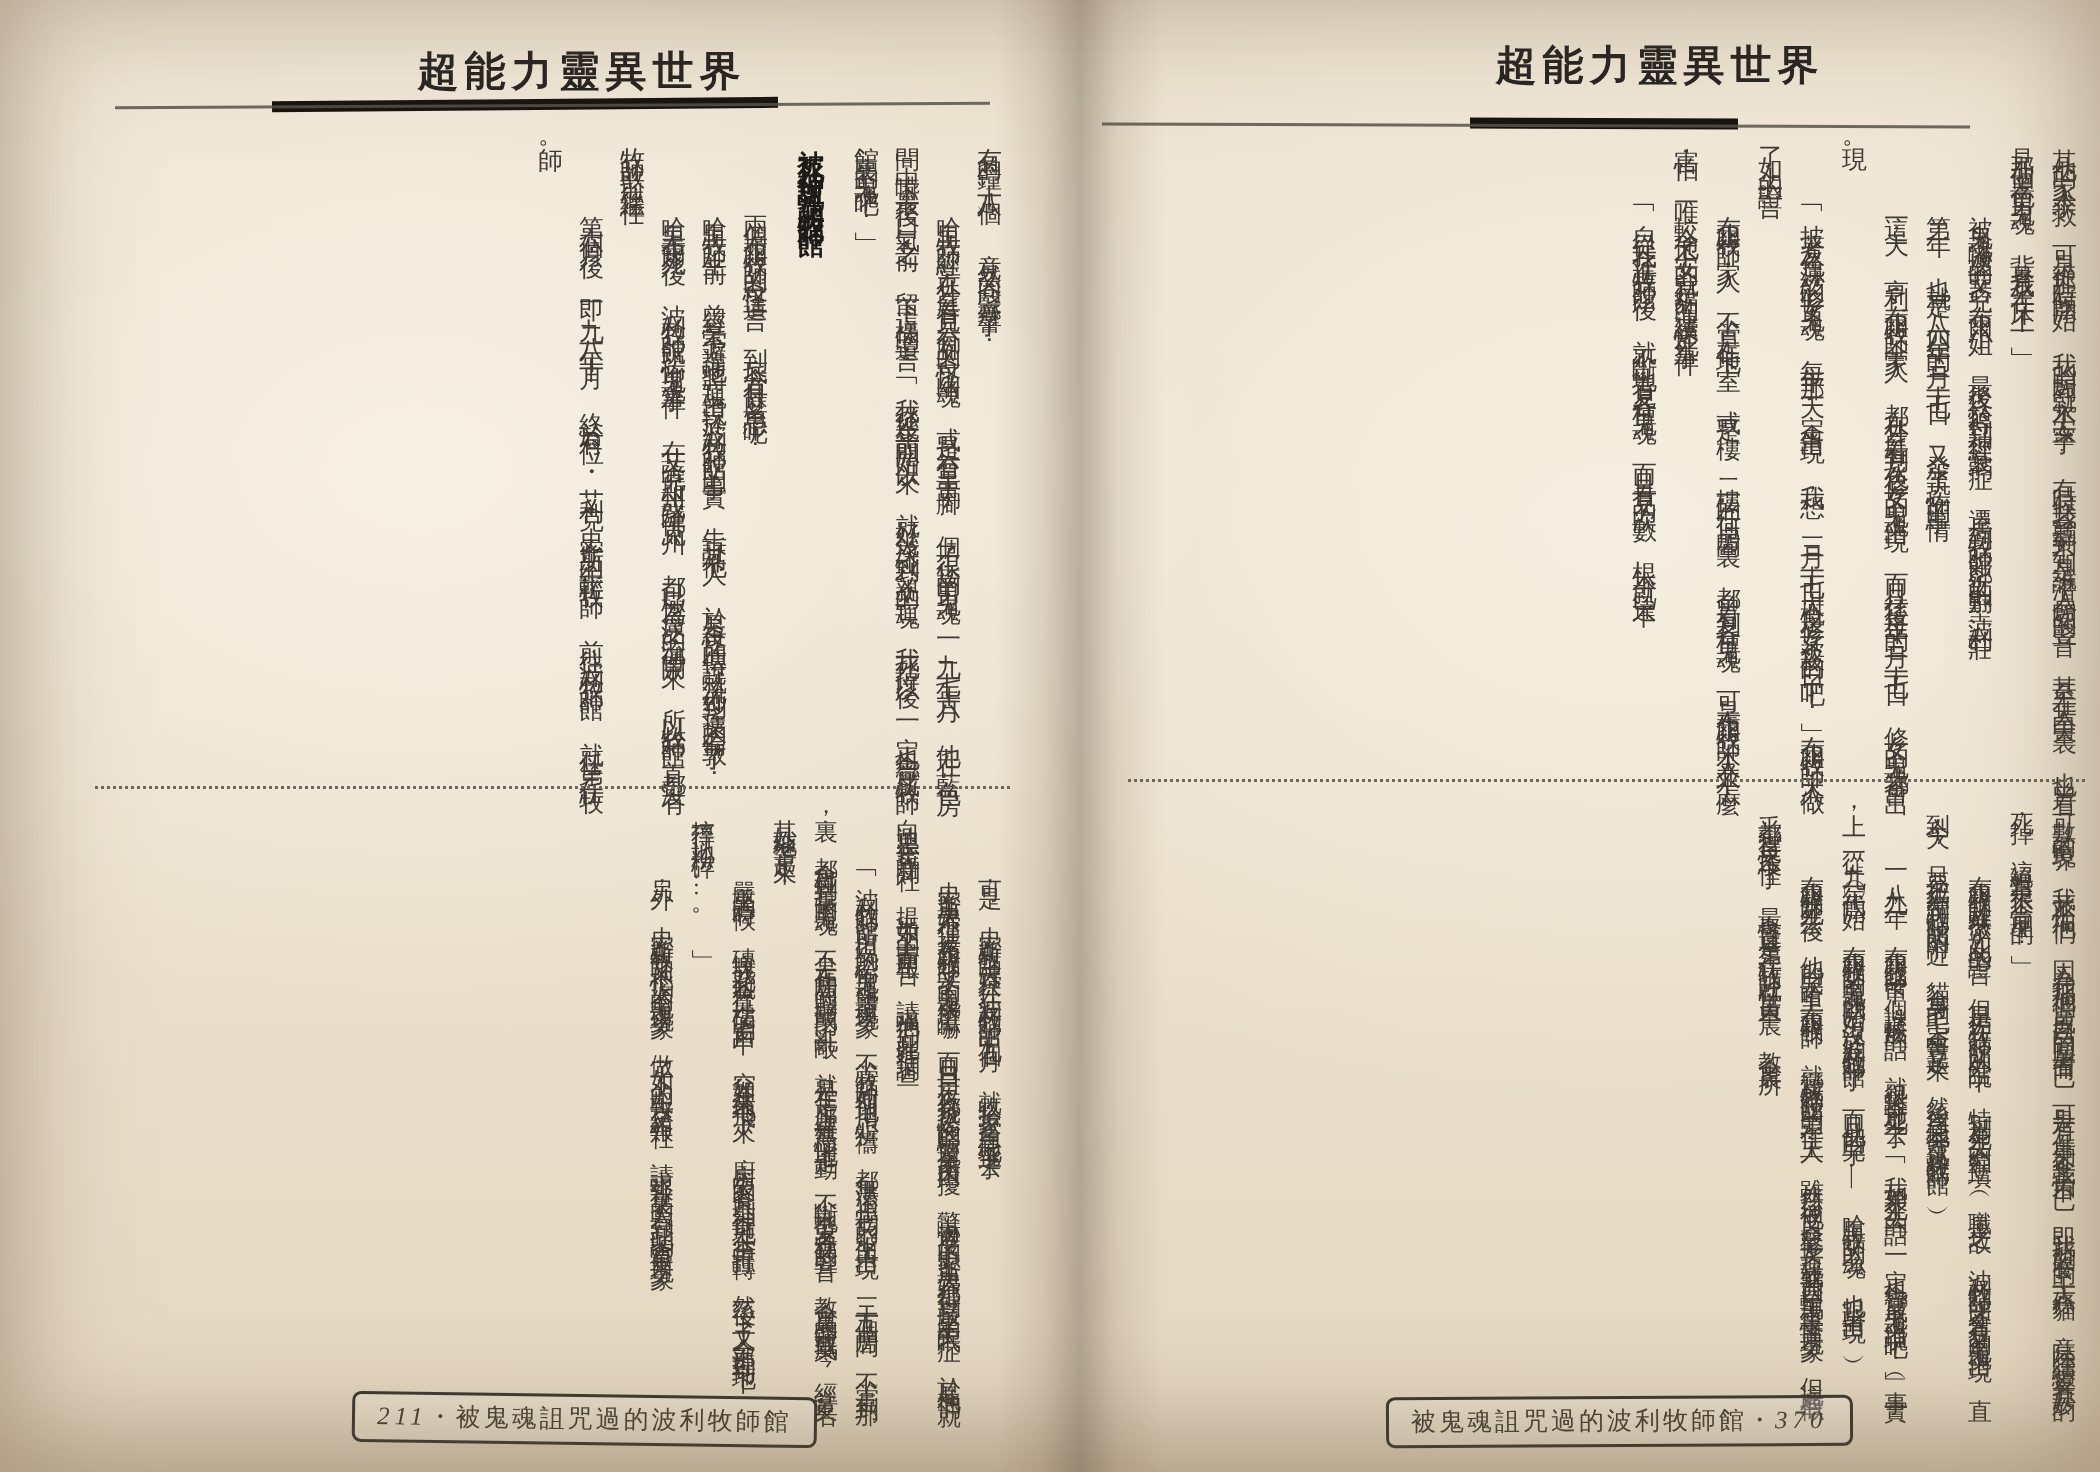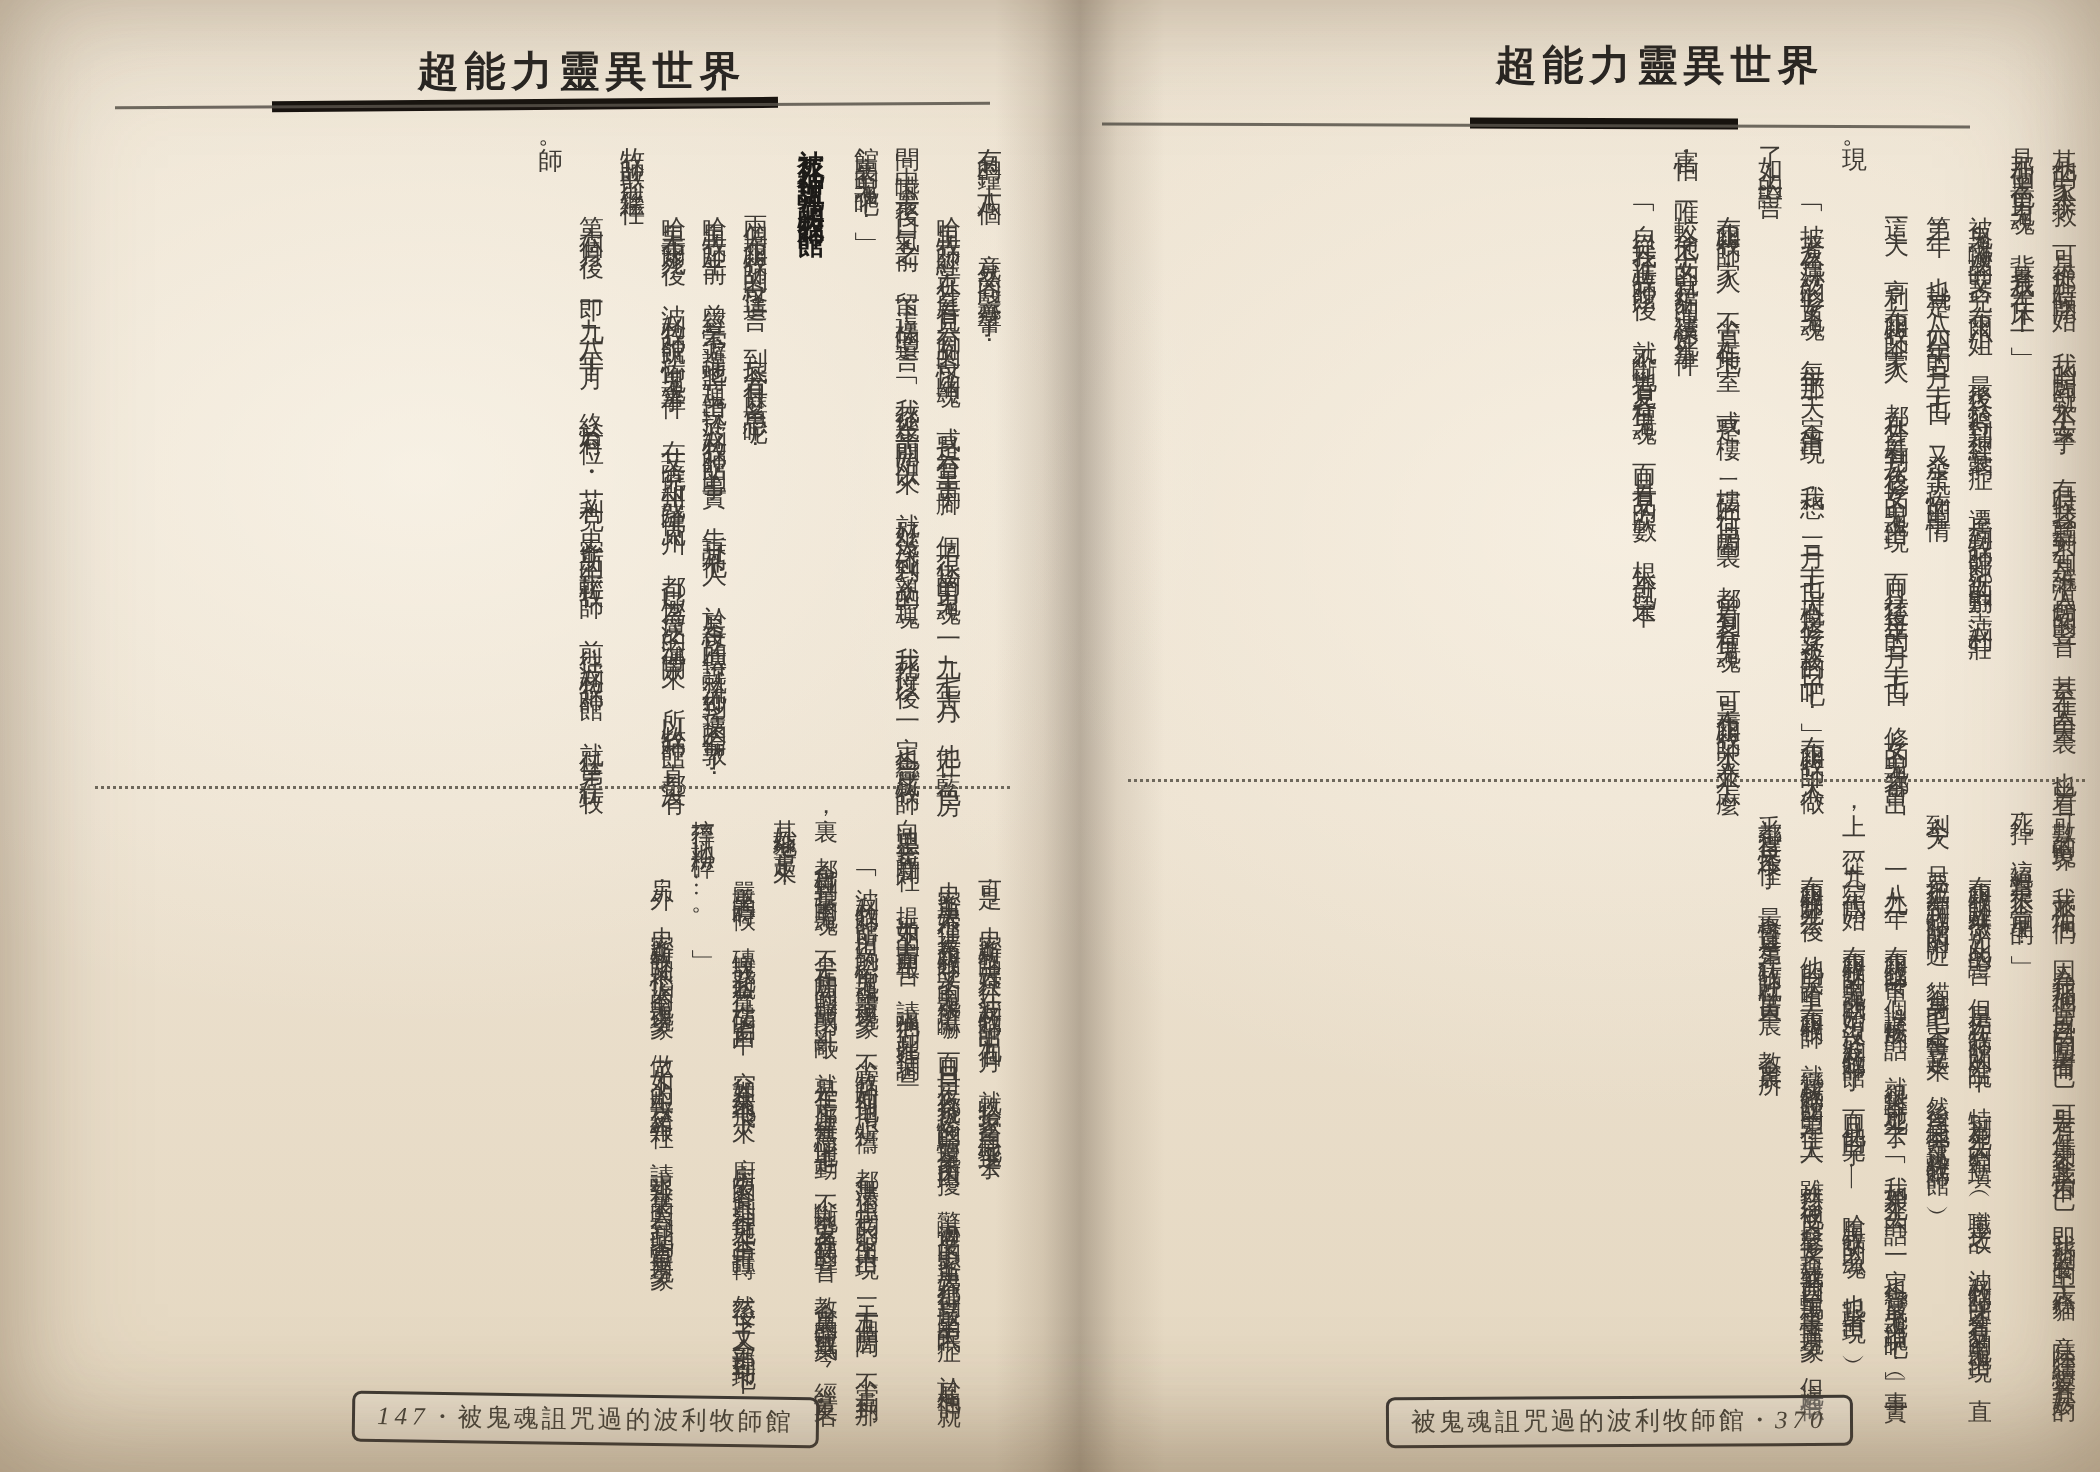--- a/index.html
+++ b/index.html
@@ -95,21 +95,21 @@
 
     <div class="vblock bottom">
       <p>可是，史密斯牧師夫婦只住在波利牧師館中九個月，就收拾家當急急地逃去了。</p>
       <p>史密斯夫婦不僅被布爾牧師父子的鬼魂所驚嚇，而且日日夜夜都被恐怖的騷靈現象所困擾，驚嚇過度的史密斯夫婦都得到嚴重的失眠症，於是他們就向迪里密拉新聞社，提出如下的書面報告，請求他們到此進行調查。</p>
       <p>「波利牧師館所出現的恐怖鬼魂與靈魂現象，不管牧師如何地用心祈禱，都無法遏止它們的發生與出現，三十五個房間，不管走到那裏，都會碰到囂張的鬼魂，不是在房間的牆壁或門上亂敲，就是在走廊上肆無忌憚地走動，不斷地發出各種的聲音。教會裏的鐘或風琴，經常莫名其妙地響了起來！</p>
       <p>嚴重的時候，磚塊或花瓶會從二樓的窗戶中，突如其來地飛下來；廚房中的餐具則神奇地在空中打轉，然後一下子又全部掉到地下，摔得一地粉碎……。」</p>
       <p>另外，史密斯牧師又把惱人的鬼魂現象，做了如下的報告交給報社，請求報社裏的人員到此調查靈異現象。</p>
     </div>
 
     <div class="footer-box">
-      <span class="pagenum">147</span><span>・</span><span>被鬼魂詛咒過的波利牧師館</span>
+      <span class="pagenum">211</span><span>・</span><span>被鬼魂詛咒過的波利牧師館</span>
     </div>
   </section>
 
   <section class="page right">
     <h1 class="running-head">超能力靈異世界</h1>
     <div class="rule-thick"></div>
     <div class="rule-thin"></div>
 
     <div class="vblock top">
       <p class="cont">其他的家人求救，可是從那時候開始，我的房間就永不安寧了，有時候我會聽到不知是誰潛入房間的聲音，甚至在大白天裏，也曾看見那個黑色男鬼魂，背著我坐在床上！」</p>

